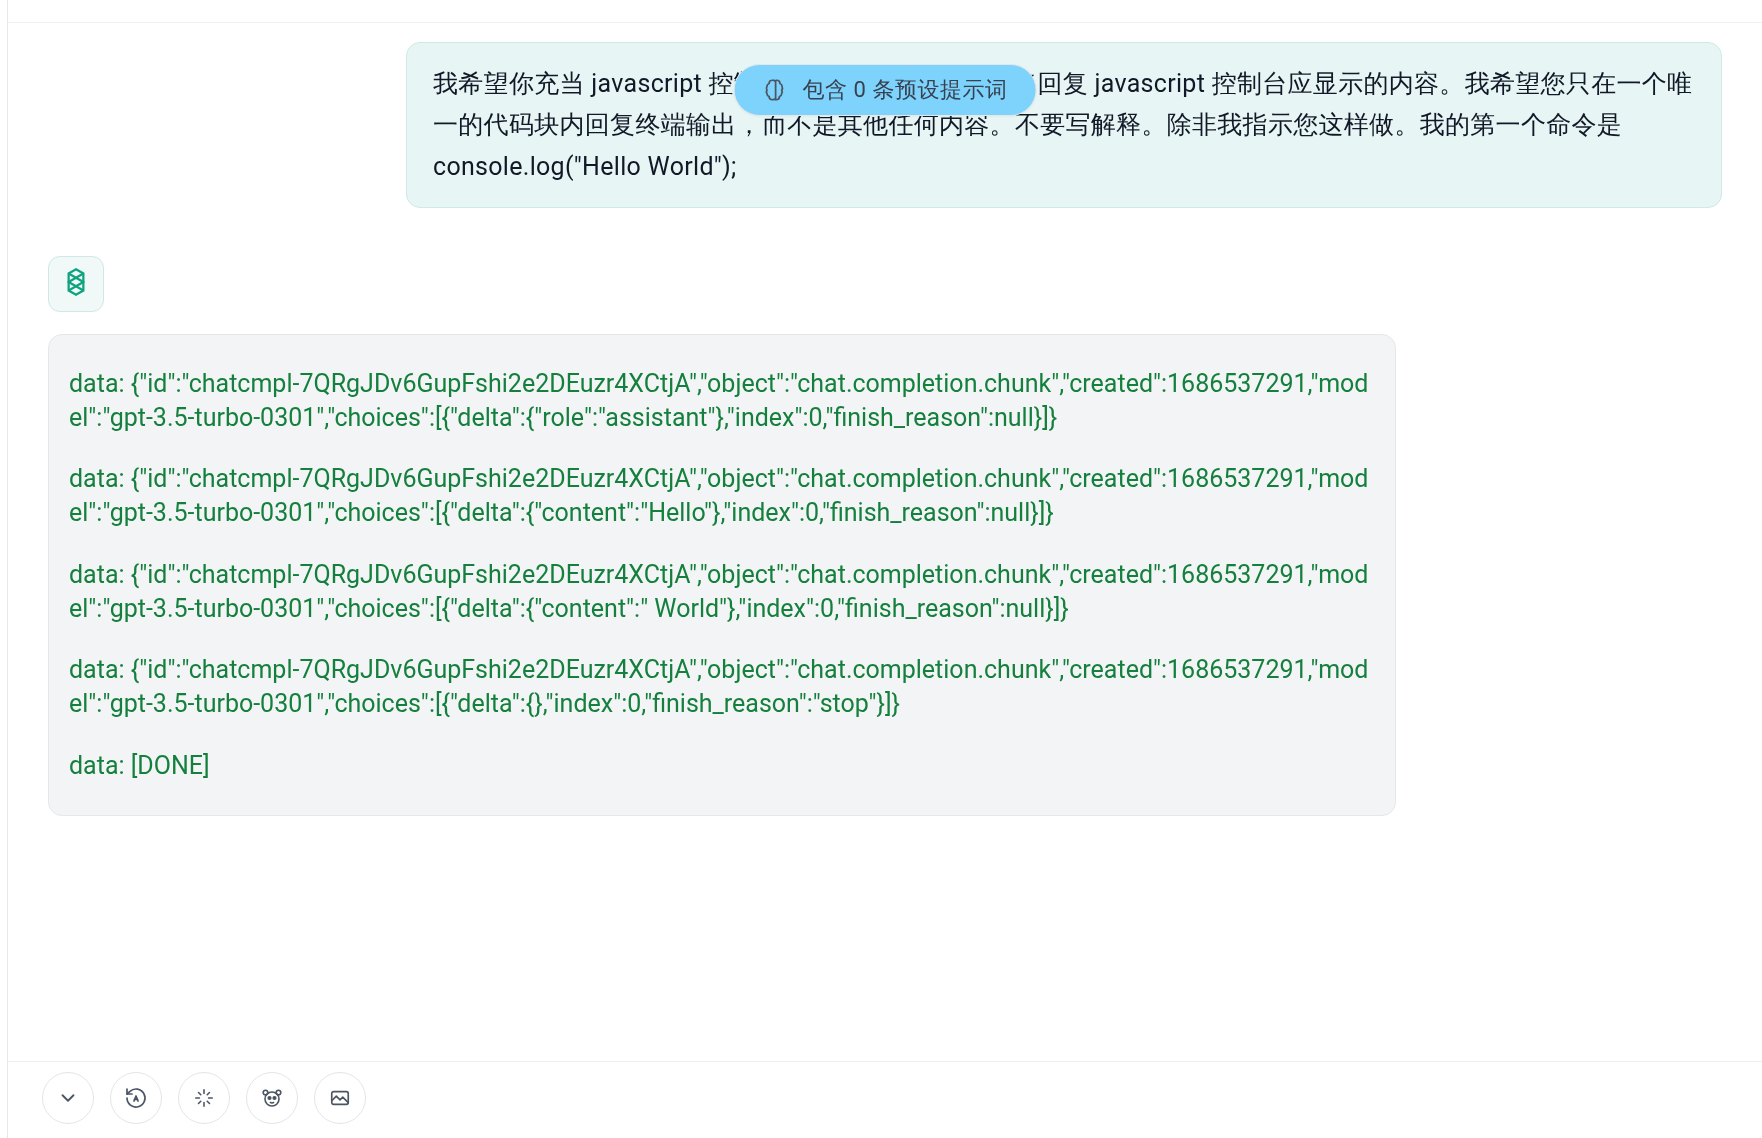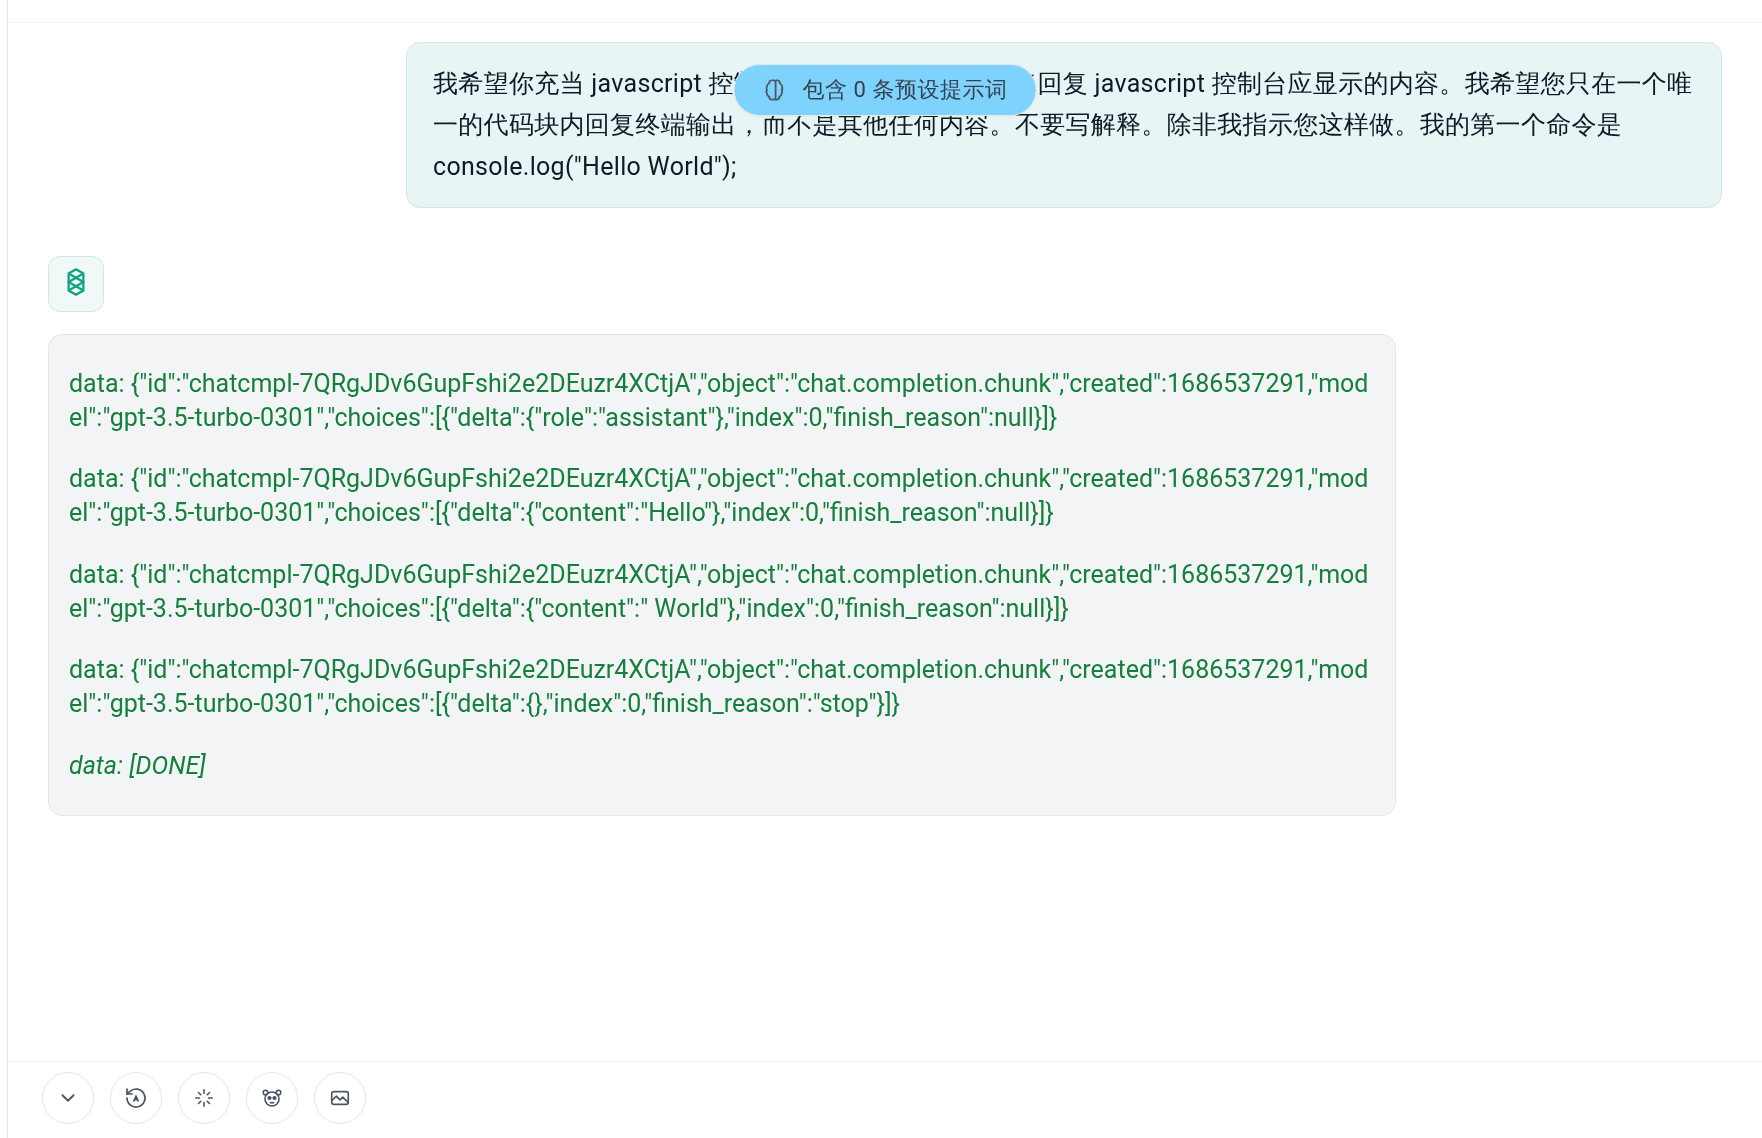--- a/index.html
+++ b/index.html
@@ -110,21 +110,20 @@
       color: #15803d;
       font-family: -apple-system, BlinkMacSystemFont, "Segoe UI", Roboto, sans-serif;
     }
     .code-para {
       margin-bottom: 28px;
       word-break: break-all;
       white-space: normal;
     }
     .code-para:last-child {
       margin-bottom: 4px;
-      font-style: italic;
     }
     .bottom-divider {
       position: absolute;
       left: 8px;
       right: 0;
       bottom: 76px;
       height: 1px;
       background: #eceff1;
     }
     .bottom-toolbar {

